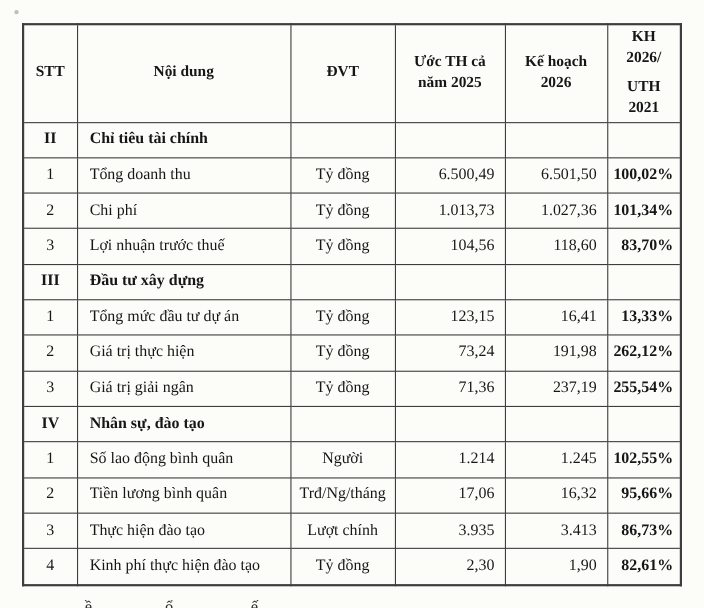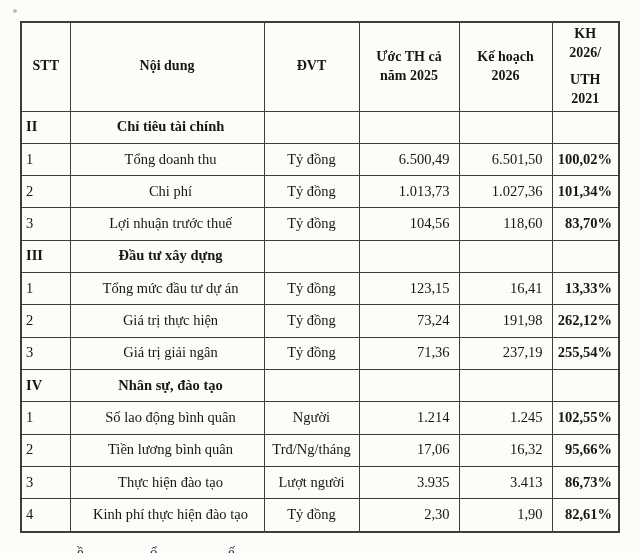--- a/index.html
+++ b/index.html
@@ -40,22 +40,22 @@
     line-height: 1.35;
   }
   thead th.pre, .pre { white-space: pre-line; }
   .ratio-line2 { margin-top: 8px; }
   tbody td {
     font-size: 14.5px;
     vertical-align: middle;
     padding: 0 4px;
     line-height: 1.1;
   }
-  .c-stt  { }
-  .c-label{ text-align: center; padding-left: 11px; margin-left: 28px; }
+  .c-stt  { text-align: center; }
+  .c-label{ text-align: left; padding-left: 11px; margin-left: 28px; }
   .c-unit { text-align: center; }
   .c-num  { text-align: right; padding-right: 9px; }
   .c-pct  { text-align: right; padding-right: 6px; font-weight: bold; }
   tr.section .c-stt, tr.section .c-label { font-weight: bold; }
   .caption-clip {
     position: absolute; left: 0; top: 540px;
     width: 640px; height: 13px;
     overflow: hidden;
   }
   .caption-clip span {
@@ -184,21 +184,21 @@
       <td class="c-stt">2</td>
       <td class="c-label">Tiền lương bình quân</td>
       <td class="c-unit">Trđ/Ng/tháng</td>
       <td class="c-num">17,06</td>
       <td class="c-num">16,32</td>
       <td class="c-pct">95,66%</td>
     </tr>
         <tr>
       <td class="c-stt">3</td>
       <td class="c-label">Thực hiện đào tạo</td>
-      <td class="c-unit">Lượt người</td>
+      <td class="c-unit">Lượt chính</td>
       <td class="c-num">3.935</td>
       <td class="c-num">3.413</td>
       <td class="c-pct">86,73%</td>
     </tr>
         <tr>
       <td class="c-stt">4</td>
       <td class="c-label">Kinh phí thực hiện đào tạo</td>
       <td class="c-unit">Tỷ đồng</td>
       <td class="c-num">2,30</td>
       <td class="c-num">1,90</td>

